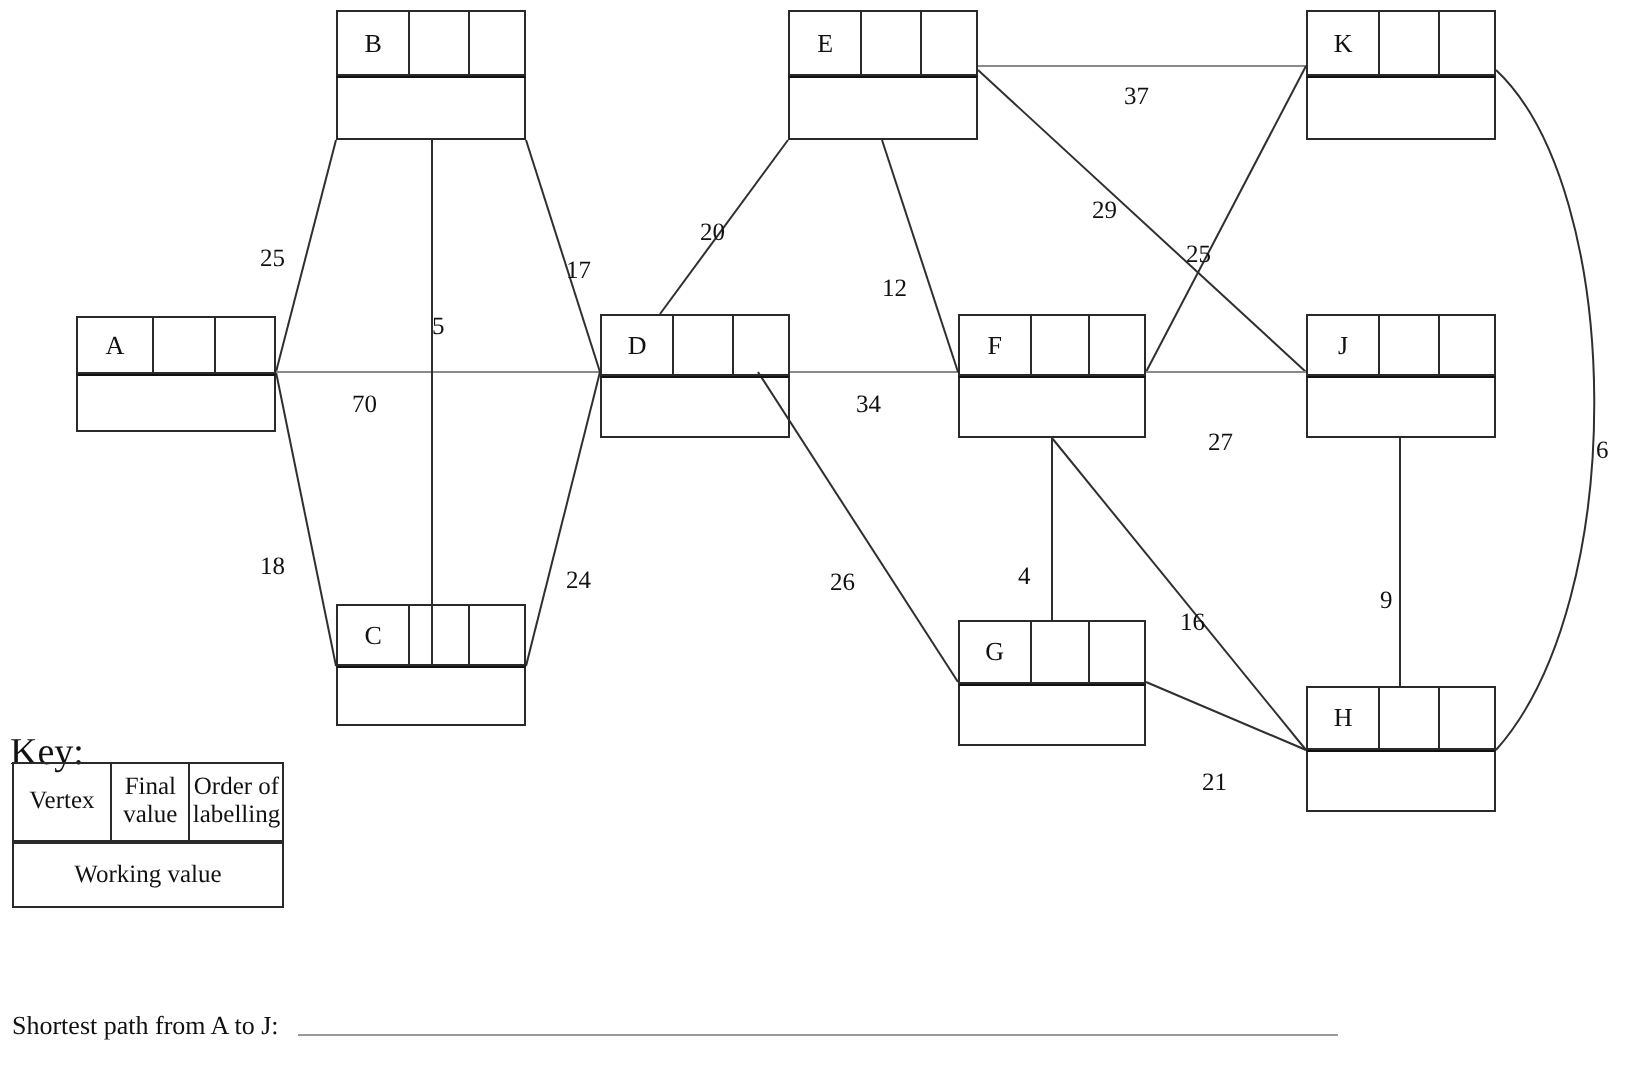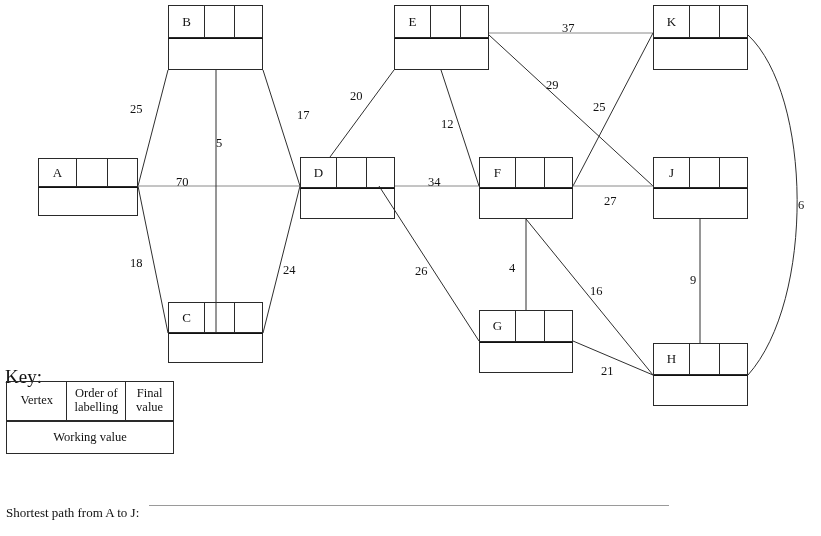--- a/index.html
+++ b/index.html
@@ -15,36 +15,36 @@
               font-size:13px;line-height:1;}
   .node .cell:last-child{border-right-width:1px;}
   .node .row-bot{box-sizing:border-box;border:1px solid #2a2a2a;border-top:1.6px solid #111;
                  height:50%;display:flex;align-items:center;justify-content:center;
                  font-size:13px;}
   .node .c-vertex{flex:0 0 38%;}
   .node .c-order{flex:0 0 31%;}
   .node .c-final{flex:0 0 31%;}
 
   .edge-label{position:absolute;font-size:12.5px;color:#111;white-space:nowrap;
-              line-height:1;}
+              line-height:1;margin-top:20px;}
 
   #key-title{position:absolute;left:5px;top:366px;font-size:19px;font-weight:normal;}
-  #key-box{position:absolute;left:6px;top:381px;width:168px;height:73px;box-sizing:border-box;}
+  #key-box{position:absolute;left:6px;top:381px;width:136px;height:73px;box-sizing:border-box;}
   #key-box .krow1{display:flex;height:40px;}
   #key-box .kcell{box-sizing:border-box;border:1px solid #2a2a2a;border-right-width:0;
                   display:flex;align-items:center;justify-content:center;text-align:center;
                   font-size:12.5px;line-height:1.1;padding:1px;}
   #key-box .kcell:last-child{border-right-width:1px;}
   #key-box .k-vertex{flex:0 0 36%;}
   #key-box .k-order{flex:0 0 35%;}
   #key-box .k-final{flex:0 0 29%;}
   #key-box .krow2{box-sizing:border-box;border:1px solid #2a2a2a;height:33px;
                   display:flex;align-items:center;justify-content:center;font-size:12.5px;}
 
-  #footer{position:absolute;left:6px;top:505px;width:800px;display:flex;align-items:flex-start;}
+  #footer{position:absolute;left:6px;top:505px;width:800px;display:flex;align-items:flex-end;}
   #footer .ftext{font-size:13px;white-space:nowrap;}
   #footer .fline{flex:1;height:1px;background:#9a9a9a;margin-left:10px;margin-bottom:3px;
                  max-width:520px;}
 </style>
 </head>
 <body>
 
 <div id="stage">
 
   <svg id="edges" viewBox="0 0 821 536" xmlns="http://www.w3.org/2000/svg">
@@ -177,21 +177,21 @@
       <div class="cell c-order"></div>
       <div class="cell c-final"></div>
     </div>
     <div class="row-bot"></div>
   </div>
 
   <div class="edge-label" style="left:130px;top:103px;">25</div>
   <div class="edge-label" style="left:130px;top:257px;">18</div>
   <div class="edge-label" style="left:176px;top:176px;">70</div>
   <div class="edge-label" style="left:216px;top:137px;">5</div>
-  <div class="edge-label" style="left:297px;top:109px;">17</div>
+  <div class="edge-label" style="left:283px;top:109px;">17</div>
   <div class="edge-label" style="left:283px;top:264px;">24</div>
   <div class="edge-label" style="left:350px;top:90px;">20</div>
   <div class="edge-label" style="left:428px;top:176px;">34</div>
   <div class="edge-label" style="left:415px;top:265px;text-align:right;">26</div>
   <div class="edge-label" style="left:441px;top:118px;">12</div>
   <div class="edge-label" style="left:562px;top:22px;">37</div>
   <div class="edge-label" style="left:546px;top:79px;">29</div>
   <div class="edge-label" style="left:593px;top:101px;">25</div>
   <div class="edge-label" style="left:604px;top:195px;">27</div>
   <div class="edge-label" style="left:509px;top:262px;">4</div>
@@ -199,22 +199,22 @@
   <div class="edge-label" style="left:601px;top:365px;">21</div>
   <div class="edge-label" style="left:690px;top:274px;">9</div>
   <div class="edge-label" style="left:798px;top:199px;">6</div>
 
 </div>
 
 <div id="key-title">Key:</div>
 <div id="key-box">
   <div class="krow1">
     <div class="kcell k-vertex">Vertex</div>
+    <div class="kcell k-final">Final value</div>
     <div class="kcell k-order">Order of labelling</div>
-    <div class="kcell k-final">Final value</div>
   </div>
   <div class="krow2">Working value</div>
 </div>
 
 <div id="footer">
   <div class="ftext">Shortest path from A to J:</div>
   <div class="fline"></div>
 </div>
 
 </body></html>

